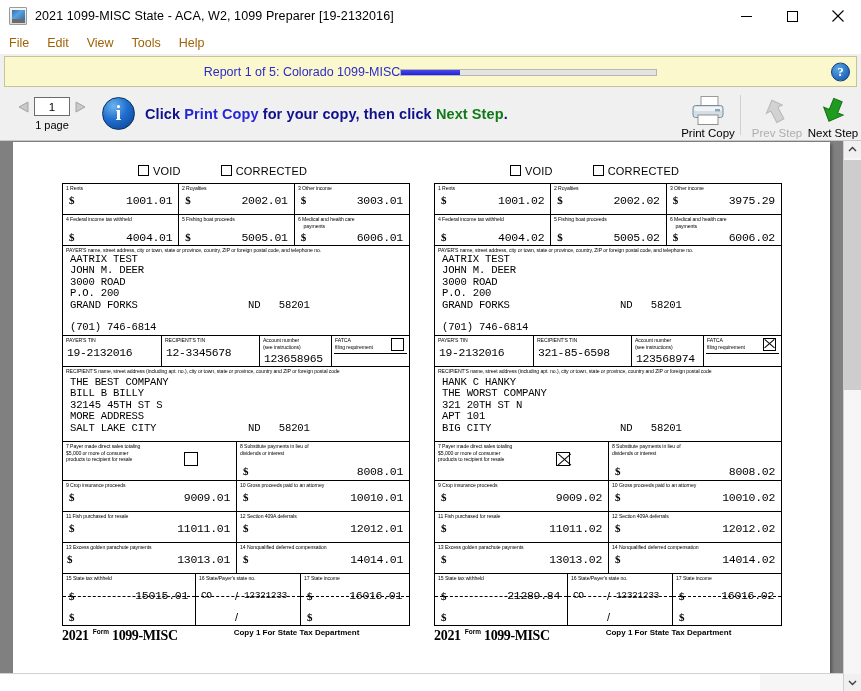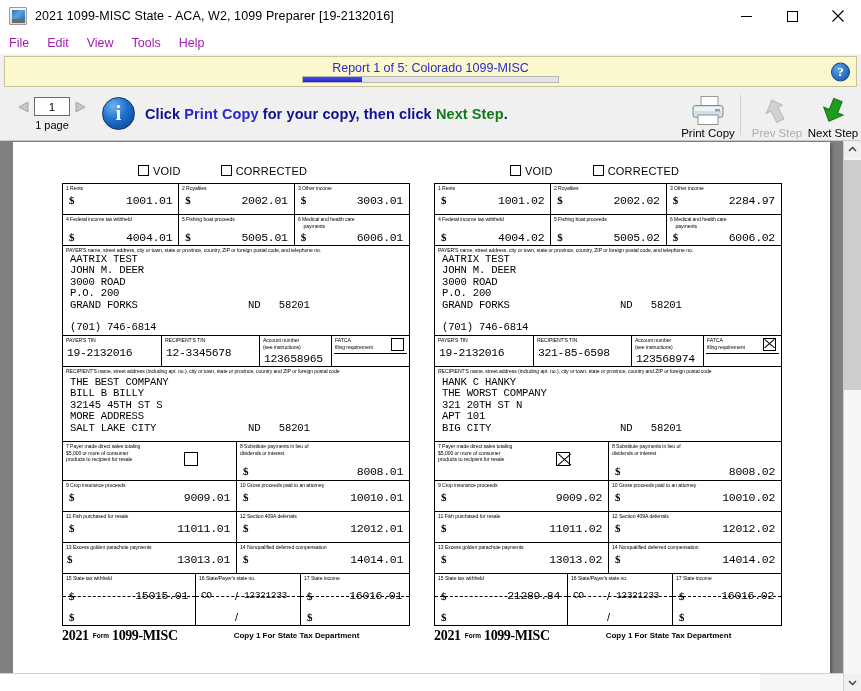--- a/index.html
+++ b/index.html
@@ -18,27 +18,27 @@
   .tb-icon:after{content:"";position:absolute;left:2px;top:2px;width:13px;height:9px;
            background:linear-gradient(135deg,#2d6fb5 0%,#5ba3dd 45%,#2d6fb5 100%);}
   .tb-icon:before{content:"";position:absolute;left:2px;bottom:1px;width:13px;height:4px;background:#6b6b6b;}
   .tb-title{font-size:12.5px;color:#000;white-space:nowrap;letter-spacing:0.1px;}
   .tb-spacer{flex:1 1 auto;}
   .tb-btn{width:46px;height:31px;display:flex;align-items:center;justify-content:center;flex:0 0 auto;}
   .tb-btn svg{display:block;}
 
   
   .menubar{height:22px;background:#ffffff;display:flex;align-items:center;padding-left:9px;flex:0 0 auto;}
-  .menuitem{font-size:12.5px;color:#a21caf;padding:2px 9px 2px 0px;margin-right:9px;white-space:nowrap;}
+  .menuitem{font-size:12.5px;color:#a16207;padding:2px 9px 2px 0px;margin-right:9px;white-space:nowrap;}
 
   
   .bannerwrap{padding:2px 4px 0 4px;background:#f0f0f0;flex:0 0 auto;}
   .banner{height:31px;background:#fbf8cd;border:1px solid #c8c49a;display:flex;align-items:center;
           position:relative;box-sizing:border-box;}
-  .banner-center{flex:1 1 auto;display:flex;flex-direction:column;align-items:center;justify-content:center;}
+  .banner-center{flex:1 1 auto;display:flex;flex-direction:row;align-items:center;justify-content:center;}
   .banner-title{font-size:12.5px;color:#2b2bc8;line-height:14px;margin-top:0px;}
   .progress-outer{width:257px;height:7px;background:#e4e4e4;border:1px solid #b6b6b6;margin-top:1px;box-sizing:border-box;position:relative;}
   .progress-inner{height:100%;background:linear-gradient(#4a4ae8,#2222d8);}
   .help-icon{position:absolute;right:6px;top:50%;transform:translateY(-50%);width:19px;height:19px;border-radius:50%;
      background:radial-gradient(circle at 35% 30%,#5aa6e8,#0b4fa8);border:1px solid #083b80;
      color:#fff;font-size:13px;font-weight:bold;display:flex;align-items:center;justify-content:center;
      font-family:"Liberation Serif",serif;box-sizing:border-box;}
 
   
   .toolbar{height:53px;background:#f0f0f0;display:flex;align-items:center;flex:0 0 auto;
@@ -127,21 +127,21 @@
   .cell15 + .cell15{border-left:1.2px solid #000;}
   .dashed{position:absolute;left:0;right:0;top:22px;border-top:1.3px dashed #000;}
   .sub1{position:relative;height:21px;}
   .sub2{position:relative;height:21px;}
   .sub1 .dollar,.sub2 .dollar{bottom:1px;}
   .sub1 .amt{position:absolute;right:4px;bottom:1px;}
   .st-no{font-family:"Liberation Mono",monospace;font-size:9.6px;position:absolute;left:2px;bottom:2px;letter-spacing:-0.4px;}
   .slash{position:absolute;left:36px;bottom:1px;font-size:11px;}
   .slash2{position:absolute;left:36px;bottom:1px;font-size:11px;}
 
-  .footer{display:flex;align-items:center;margin-top:2px;}
+  .footer{display:flex;align-items:flex-start;margin-top:2px;}
   .yr{font-size:14px;font-weight:bold;font-family:"Liberation Serif",serif;letter-spacing:-0.3px;}
   .fw{font-size:6.5px;font-weight:bold;margin-left:4px;margin-right:3px;}
   .fno{font-size:14px;font-weight:bold;font-family:"Liberation Serif",serif;letter-spacing:-0.4px;}
   .copy{font-size:8px;font-weight:bold;margin-left:56px;letter-spacing:0px;}
 
   
   .statusbar{height:22px;background:#f0f0f0;display:flex;align-items:center;flex:0 0 auto;
      border-top:1px solid #d8d8d8;font-size:11.5px;color:#000;}
   .sb-left{padding-left:6px;flex:1 1 auto;}
   .sb-cell{padding:0 10px;border-left:1px solid #d0d0d0;height:14px;display:flex;align-items:center;}
@@ -491,21 +491,21 @@
                 <span class="cap">2  Royalties</span>
                 <div class="amt-line">
                     <span class="dollar">$</span>
                     <span class="amt">2002.02</span>
                   </div>
               </div>
               <div class="cell c3">
                 <span class="cap">3  Other income</span>
                 <div class="amt-line">
                     <span class="dollar">$</span>
-                    <span class="amt">2284.97</span>
+                    <span class="amt">3975.29</span>
                   </div>
               </div>
             </div>
 
             <div class="row">
               <div class="cell c3">
                 <span class="cap">4   Federal income tax withheld</span>
                 <div class="amt-line" style="margin-top:6px">
                     <span class="dollar">$</span>
                     <span class="amt">4004.02</span>

